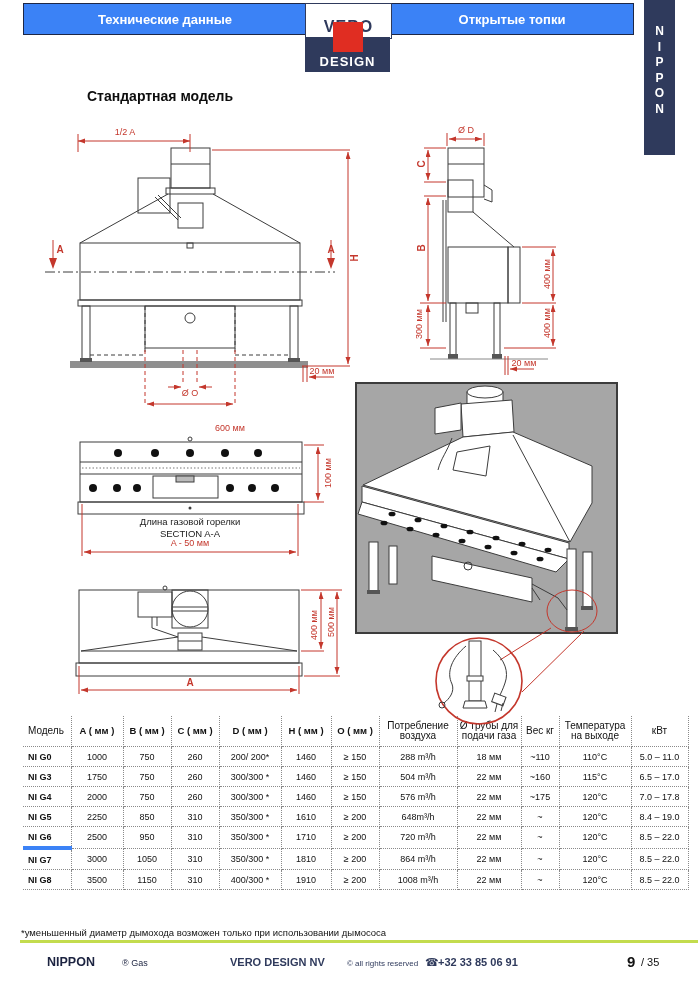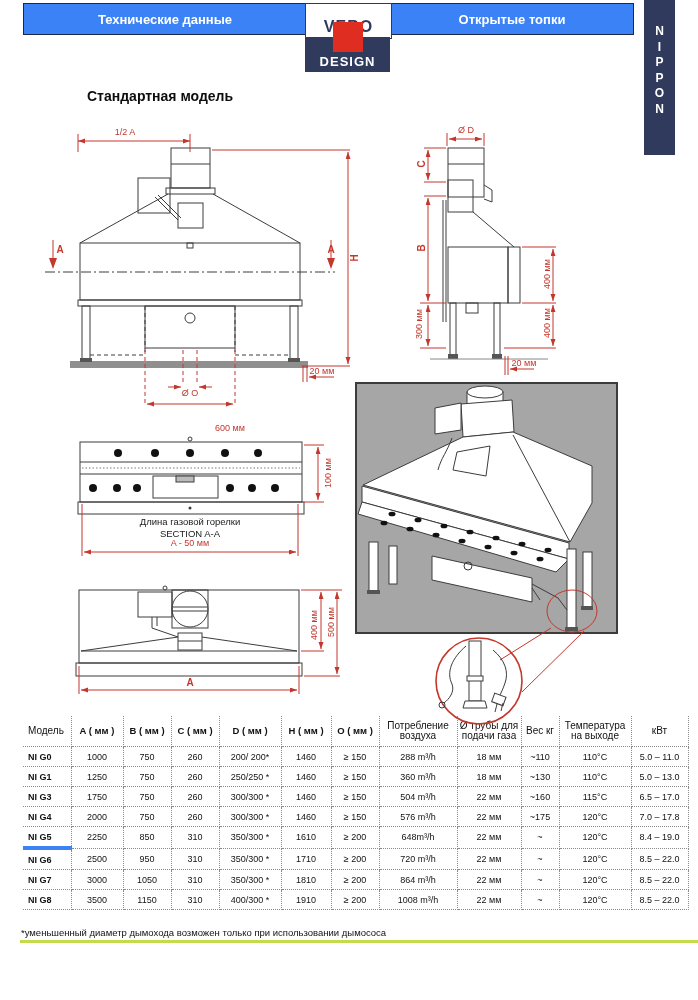--- a/index.html
+++ b/index.html
@@ -321,34 +321,20 @@
         <td>200/ 200*</td>
         <td>1460</td>
         <td>≥ 150</td>
         <td>288 m³/h</td>
         <td>18 мм</td>
         <td>~110</td>
         <td>110°C</td>
         <td>5.0 – 11.0</td>
       </tr>
       <tr>
-        <td>NI G1</td>
-        <td>1250</td>
-        <td>750</td>
-        <td>260</td>
-        <td>250/250 *</td>
-        <td>1460</td>
-        <td>≥ 150</td>
-        <td>360 m³/h</td>
-        <td>18 мм</td>
-        <td>~130</td>
-        <td>110°C</td>
-        <td>5.0 – 13.0</td>
-      </tr>
-      <tr>
         <td>NI G3</td>
         <td>1750</td>
         <td>750</td>
         <td>260</td>
         <td>300/300 *</td>
         <td>1460</td>
         <td>≥ 150</td>
         <td>504 m³/h</td>
         <td>22 мм</td>
         <td>~160</td>
@@ -424,14 +410,24 @@
         <td>~</td>
         <td>120°C</td>
         <td>8.5 – 22.0</td>
       </tr>
     </tbody>
   </table>
 
   <div id="footnote">*уменьшенный диаметр дымохода возможен только при использовании дымососа</div>
   <div id="greenline"></div>
 
+  <div id="footer">
+    <span class="brand">NIPPON</span>
+    <span class="brandsuf">® Gas</span>
+    <span class="company">VERO DESIGN NV</span>
+    <span class="rights">© all rights reserved</span>
+    <span class="phone-ic">☎</span>
+    <span class="phone">+32 33 85 06 91</span>
+    <span class="pnum">9</span>
+    <span class="ptot">/ 35</span>
+  </div>
 
 </div>
 
 </body></html>

